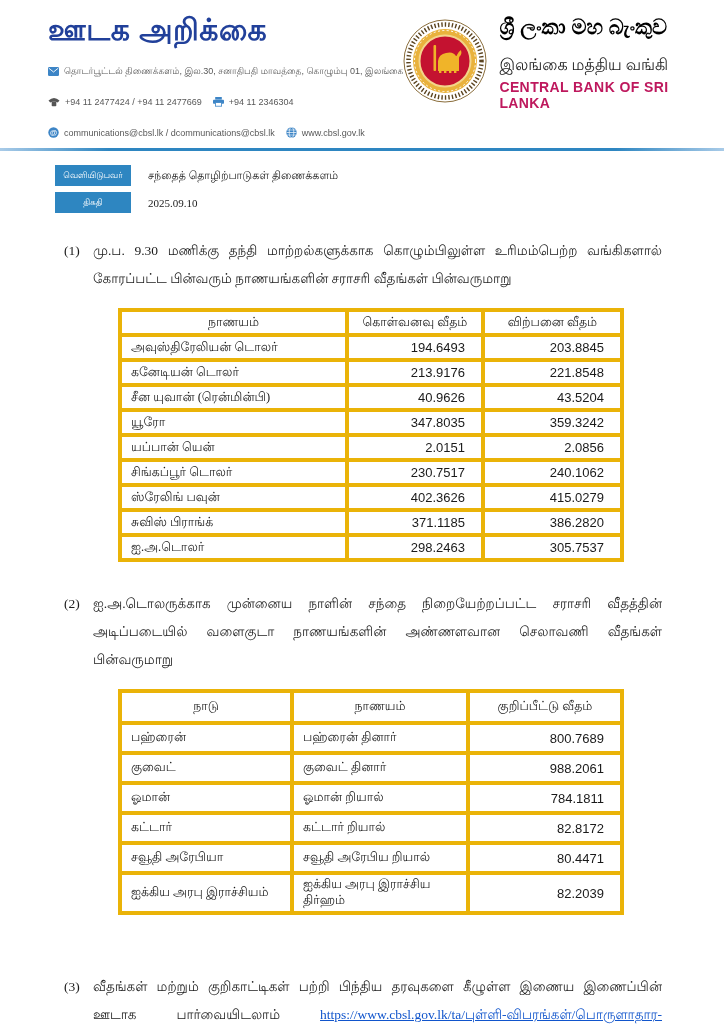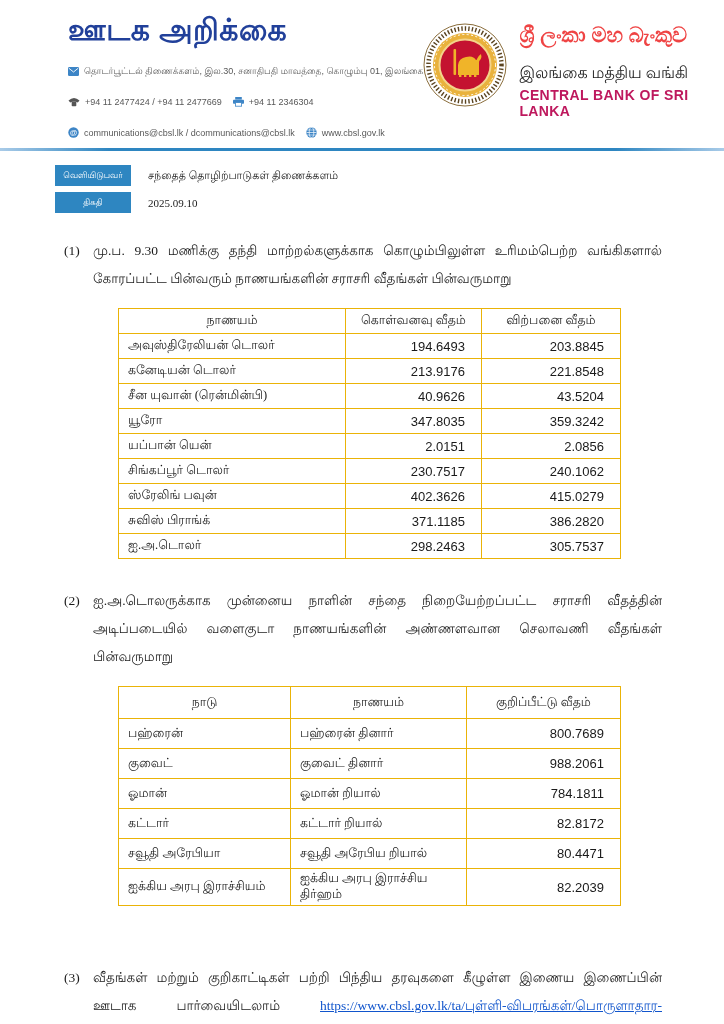--- a/index.html
+++ b/index.html
@@ -3,32 +3,32 @@
 <meta charset="utf-8">
 <style>
   * { margin:0; padding:0; box-sizing:border-box; }
   html,body { background:#e8e8e8; }
   .page {
     width:724px; height:1024px; margin:0 auto; background:#fff;
     font-family:"Liberation Serif", serif; color:#1a1a1a;
     position:relative; overflow:hidden;
   }
   
-  .hdr { display:flex; justify-content:space-between; align-items:flex-start; padding:13px 20px 0 68px; }
+  .hdr { display:flex; justify-content:space-between; align-items:flex-start; padding:13px 20px 0 48px; }
   .logo-ta {
     font-family:"Liberation Sans", sans-serif; font-weight:800;
     font-size:30px; line-height:1.1; color:var(--logo_blue); letter-spacing:.5px;
   }
   .contact { margin-top:7px; font-family:"Liberation Sans", sans-serif; font-size:9px; color:#585858; }
   .c-line { display:flex; align-items:center; gap:5px; margin-top:20px; white-space:nowrap; }
   .c-line .gap { margin-left:6px; }
   .ic { display:inline-flex; flex:none; }
   .hdr-right { display:flex; align-items:center; gap:12px; padding-top:2px; }
   .bank-names { text-align:left; }
-  .bn-si { font-family:"Liberation Sans", sans-serif; font-weight:bold; font-size:21px; color:#ef4444;margin-top:8px; }
+  .bn-si { font-family:"Liberation Sans", sans-serif; font-weight:bold; font-size:21px; color:#000000; }
   .bn-ta { font-size:16px; color:#202020; margin-top:17px; }
   .bn-en { font-family:"Liberation Sans", sans-serif; font-weight:bold; font-size:14px; letter-spacing:.4px; margin-top:3px; color:#be185d; }
   .rule { height:3px; margin-top:10px; background:linear-gradient(90deg,#a9cbe8,var(--accent_blue) 15%,var(--accent_blue) 85%,#a9cbe8); }
   
   .meta { margin:14px 0 0 55px; }
   .meta-row { display:flex; align-items:center; margin-top:6px; }
   .tag {
     display:inline-flex; align-items:center; justify-content:center;
     width:76px; height:21px; background:var(--accent_blue); color:#fff;
     font-family:"Liberation Sans", sans-serif; font-size:8.5px;
@@ -37,21 +37,21 @@
   
   .para { display:flex; margin:0 62px 0 64px; font-size:13.5px; line-height:2.05; }
   .para .pnum { width:29px; flex:none; }
   .para .ptext { flex:1; text-align:justify; }
   .p1 { margin-top:24px; }
   .p2 { margin-top:28px; }
   .p3 { margin-top:58px; }
   .link { color:var(--link_blue); text-decoration:underline; }
   
   table.t { border-collapse:collapse; margin-left:118px; margin-top:16px; font-size:12.5px; table-layout:fixed; }
-  .t th, .t td { border:1px solid #eab308; padding:2px 9px; font-weight:normal; text-align:left; vertical-align:middle; }
+  .t th, .t td { border:4px solid #eab308; padding:2px 9px; font-weight:normal; text-align:left; vertical-align:middle; }
   .t th { text-align:center; height:25px; }
   .t1 td { height:25px; }
   .t2 th { height:32px; }
   .t2 td { height:30px;margin-top:12px; }
   .t td.num { font-family:"Liberation Sans", sans-serif; font-size:13px; text-align:right; padding-right:16px; }
 </style>
 </head>
 <body>
 
 <div class="page">

